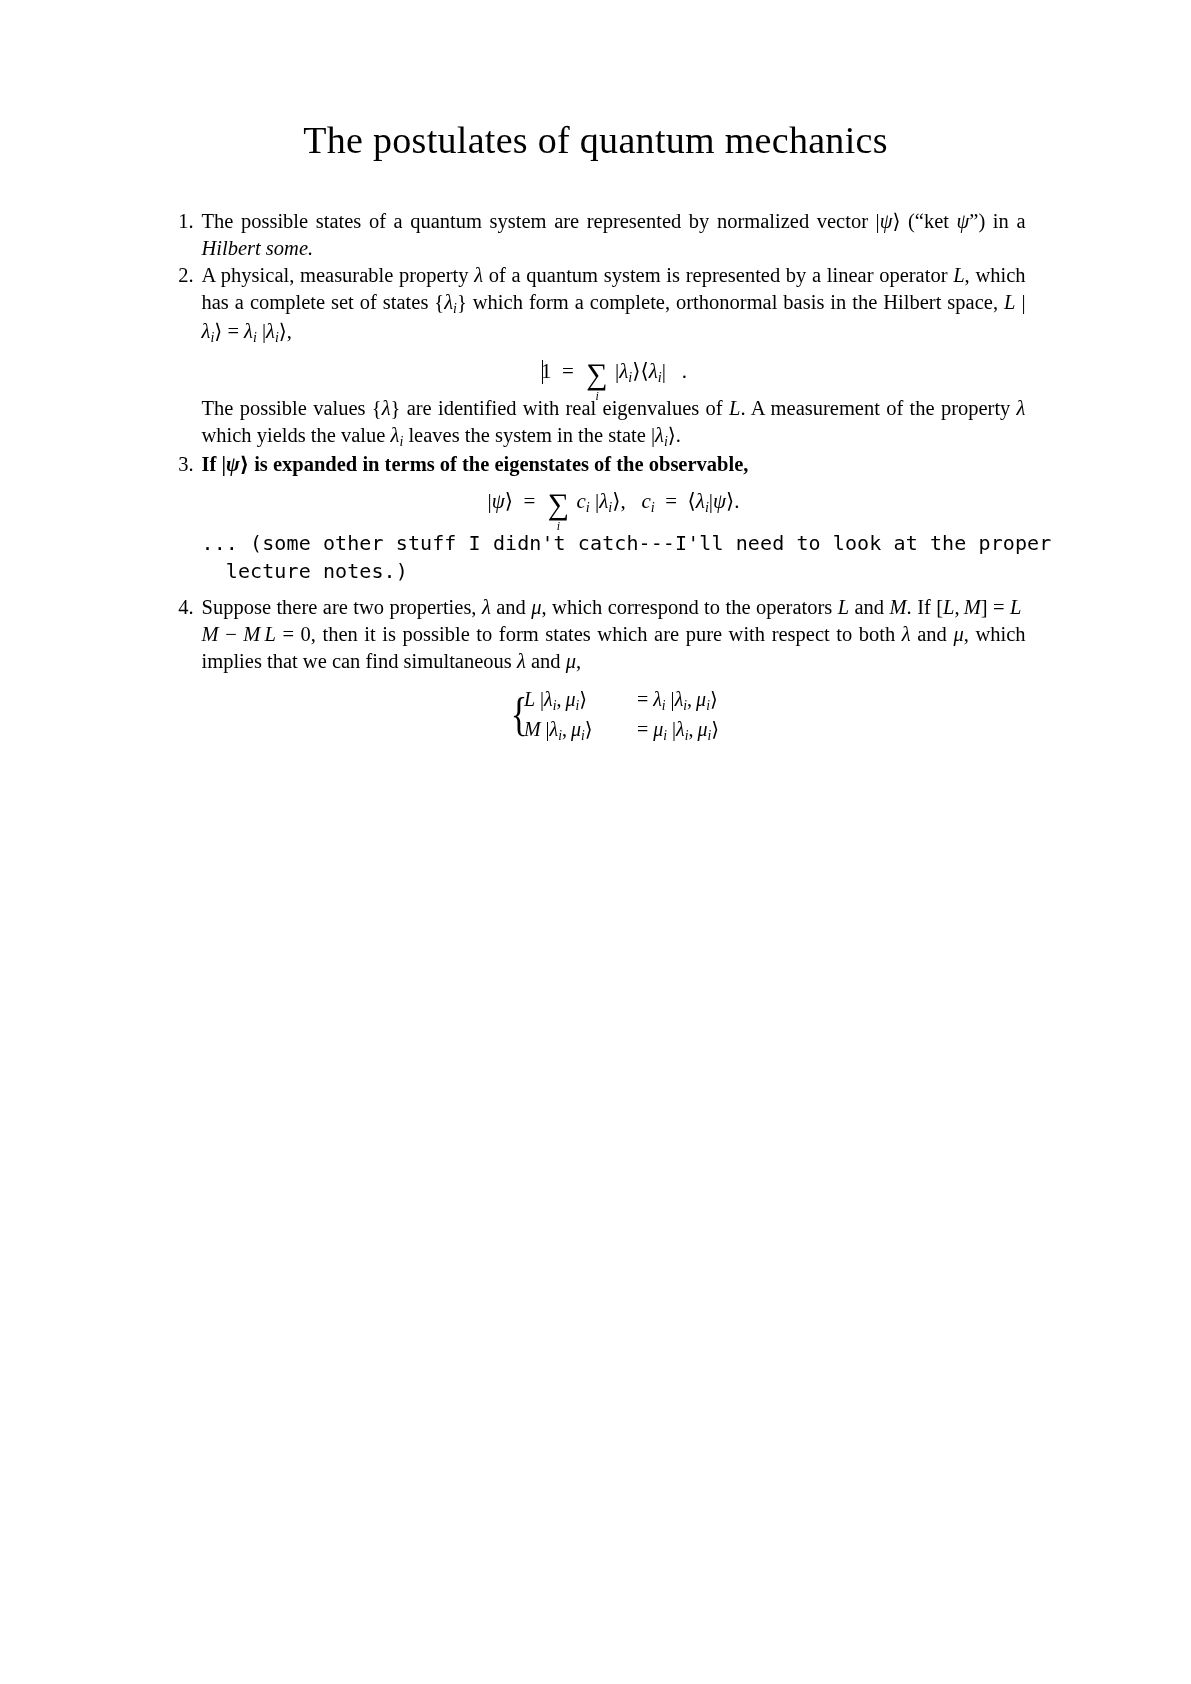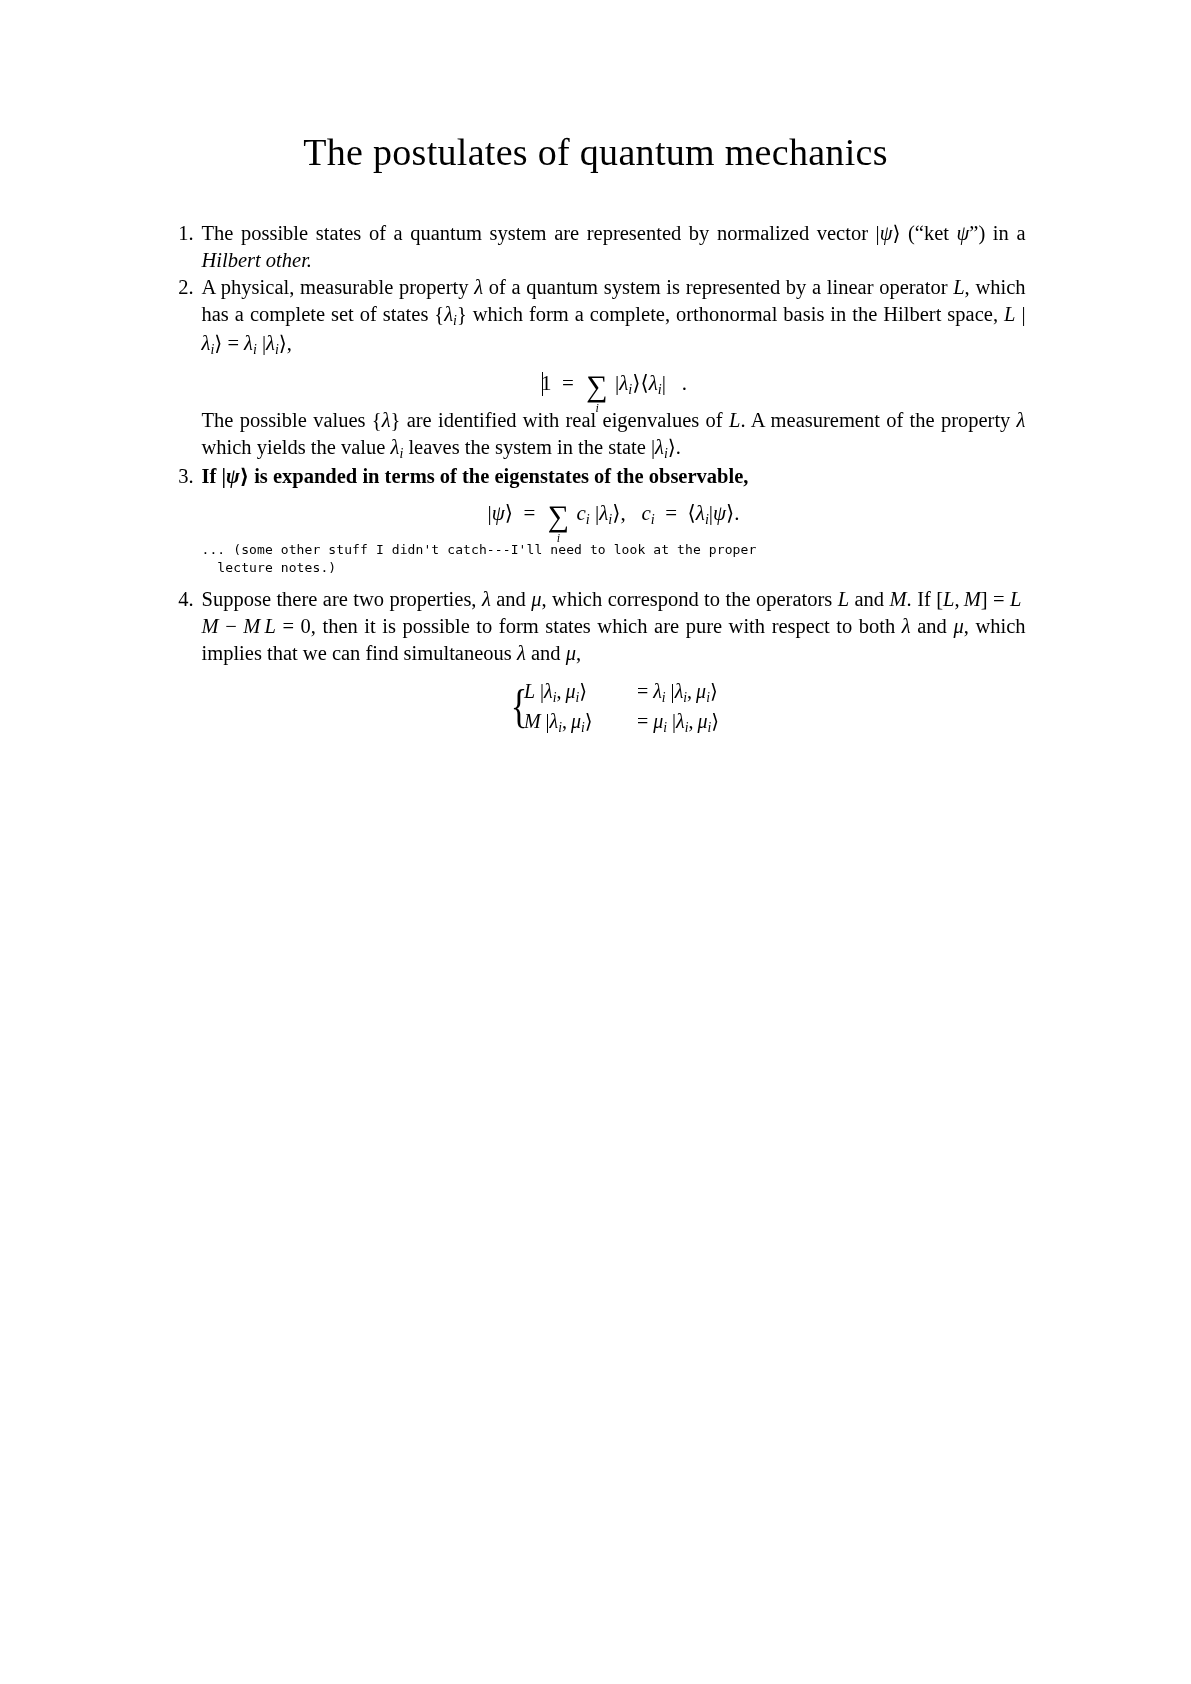--- a/index.html
+++ b/index.html
@@ -13,21 +13,21 @@
     height: 1684px;
     font-family: "Liberation Serif", "DejaVu Serif", serif;
     color: #000000;
     position: relative;
     overflow: hidden;
   }
   .page {
     width: 1191px;
     height: 1684px;
     box-sizing: border-box;
-    padding: 12px;
+    padding: 0;
     position: relative;
   }
   .title {
     text-align: center;
     font-size: 38px;
     font-weight: normal;
     letter-spacing: 0.3px;
     margin: 0;
     padding-top: 118px;
     padding-bottom: 0;
@@ -123,21 +123,21 @@
   .bb1::before {
     content: "";
     position: absolute;
     left: 2px;
     top: 2px;
     bottom: 1px;
     border-left: 1.4px solid #000;
   }
   .verbatim {
     font-family: "DejaVu Sans Mono", "Liberation Mono", monospace;
-    font-size: 13px;
+    font-size: 20px;
     line-height: 1.42;
     white-space: pre;
     margin: 12px 0 8px 0;
     letter-spacing: 0.1px;
   }
   .cases {
     display: inline-block;
     position: relative;
     text-align: left;
     padding-left: 16px;
@@ -166,21 +166,21 @@
 
 <div class="page">
 
   <h1 class="title">The postulates of quantum mechanics</h1>
 
   <div class="content">
     <ol class="postulates">
 
       <li>
         <span class="itemnum">1.</span>
-        <p class="para">The possible states of a quantum system are represented by normalized vector <span class="ket">|<span class="math">ψ</span>⟩</span> (“ket&nbsp;<span class="math">ψ</span>”) in a <span class="it">Hilbert other.</span></p>
+        <p class="para">The possible states of a quantum system are represented by normalized vector <span class="ket">|<span class="math">ψ</span>⟩</span> (“ket&nbsp;<span class="math">ψ</span>”) in a <span class="it">Hilbert some.</span></p>
       </li>
 
       <li>
         <span class="itemnum">2.</span>
         <p class="para">A physical, measurable property <span class="math">λ</span> of a quantum system is represented by a linear operator <span class="math">L</span>, which has a complete set of states {<span class="math">λ<span class="sub">i</span></span>} which form a complete, orthonormal basis in the Hilbert space, <span class="math">L</span>&nbsp;<span class="ket">|<span class="math">λ<span class="sub">i</span></span>⟩</span> = <span class="math">λ<span class="sub">i</span></span>&nbsp;<span class="ket">|<span class="math">λ<span class="sub">i</span></span>⟩</span>,</p>
 
         <div class="display">
           <span class="bb1">1</span>
           <span class="up">&nbsp;=&nbsp;</span>
           <span class="bigsum">

